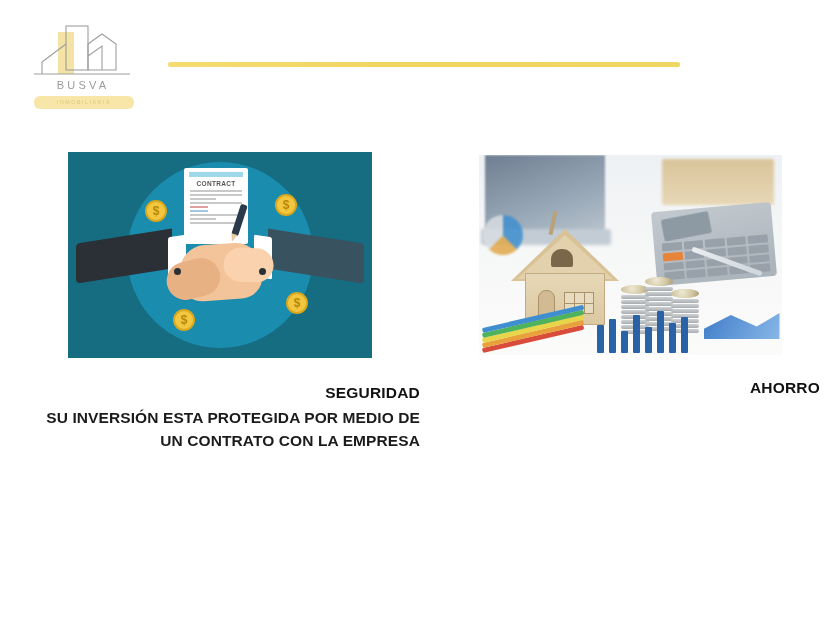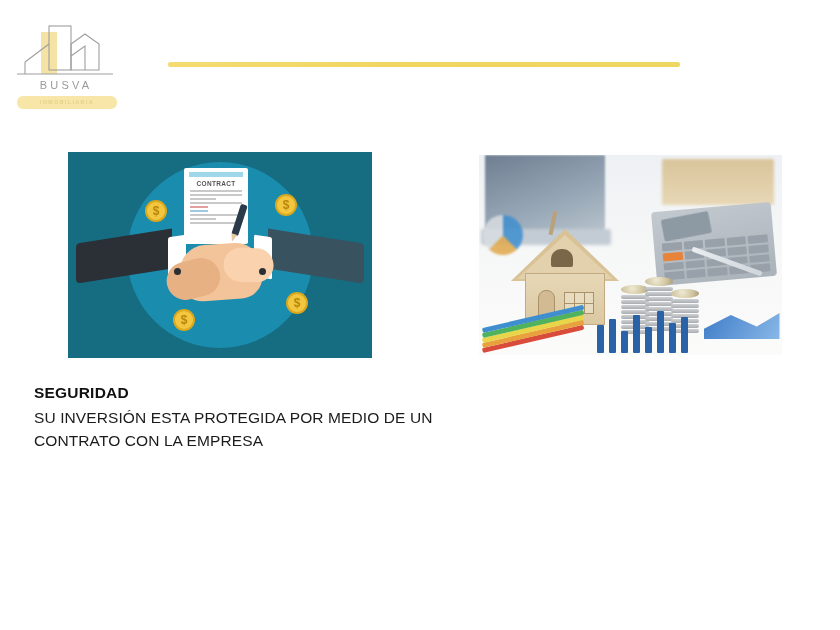--- a/index.html
+++ b/index.html
@@ -8,21 +8,21 @@
     background:#ffffff;
     font-family:"Liberation Sans", sans-serif;
     color:#111111;
     overflow:hidden;
     position:relative;
   }
 
   
   .header { position:absolute; left:0; top:0; width:840px; height:120px; }
 
-  .logo { position:absolute; left:11px; top:22px; width:110px; height:88px; }
+  .logo { position:absolute; left:28px; top:22px; width:110px; height:88px; }
   .logo-mark { position:absolute; left:0; top:0; width:110px; height:58px; }
   .logo-word {
     position:absolute; left:0; top:57px; width:110px;
     text-align:center; font-size:11px; letter-spacing:3.2px;
     color:#9a9a9a; font-weight:400;
   }
   .logo-sub {
     position:absolute; left:6px; top:74px; width:100px; height:13px;
     background:#f7e6a8; border-radius:6px;
     text-align:center; font-size:5.2px; letter-spacing:1.6px;
@@ -241,29 +241,29 @@
     background:conic-gradient(#3f8fd0 0 38%,#e0a84a 38% 62%,#d8dde1 62% 100%);
     opacity:0.85;
   }
   .ph-pencil {
     position:absolute; right:18px; top:104px; width:74px; height:5px;
     background:linear-gradient(90deg,#e9edf0 0%,#cfd6dc 100%);
     transform:rotate(20deg); border-radius:2px;
   }
 
   
-  .caption { position:absolute; left:0; width:100%; text-align:left;margin-left:14px; }
+  .caption { position:absolute; left:0; width:100%; text-align:right; }
   .cap-left  { top:234px; }
   .cap-right { top:229px; }
   .cap-head {
     font-size:15.5px; font-weight:bold; letter-spacing:0.2px;
     color:#111111; margin-bottom:5px;
   }
   .cap-body {
-    font-size:15.5px; font-weight:400; line-height:1.46;
+    font-size:15.5px; font-weight:700; line-height:1.46;
     color:#1b1b1b; letter-spacing:0.1px;
   }
 </style>
 </head>
 <body>
 
 <div class="header">
 
   <div class="logo">
     <svg class="logo-mark" viewBox="0 0 110 58">
@@ -429,14 +429,15 @@
         <i style="bottom:10px; background:#e8d54a"></i>
         <i style="bottom:15px; background:#4fb35e"></i>
         <i style="bottom:20px; background:#3f8fd0"></i>
       </div>
 
       <div class="ph-swoosh"></div>
     </div>
   </div>
 
   <div class="caption cap-right">
+    <div class="cap-head">AHORRO</div>
   </div>
 </div>
 
 </body></html>

